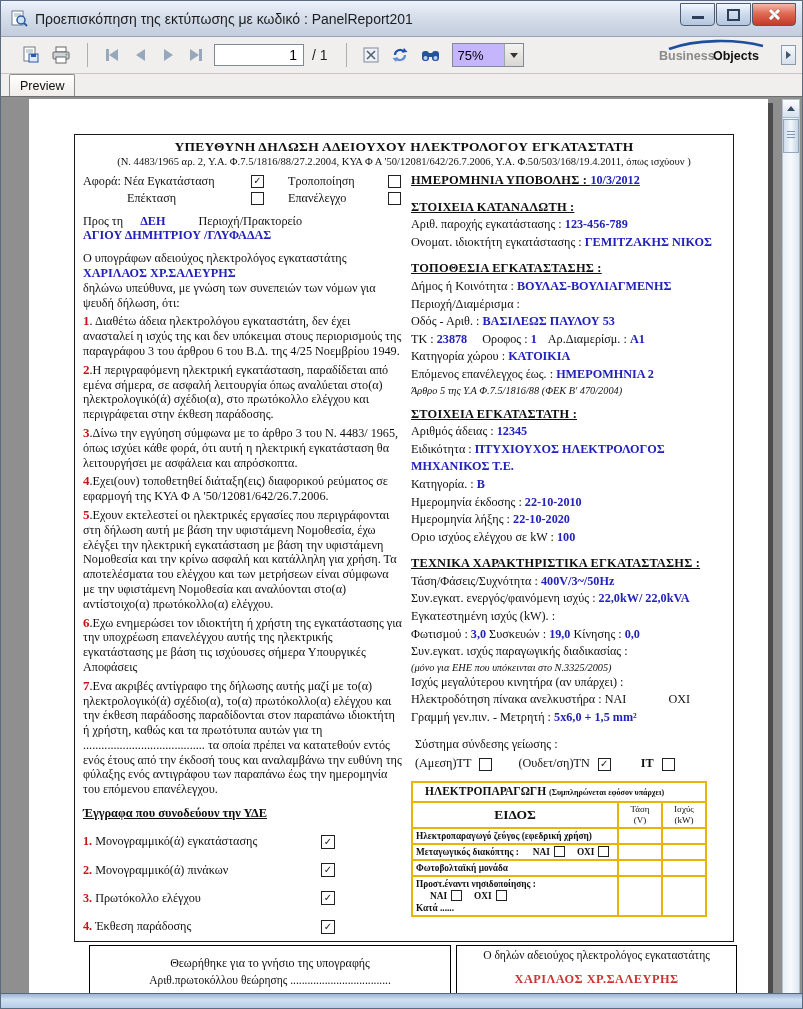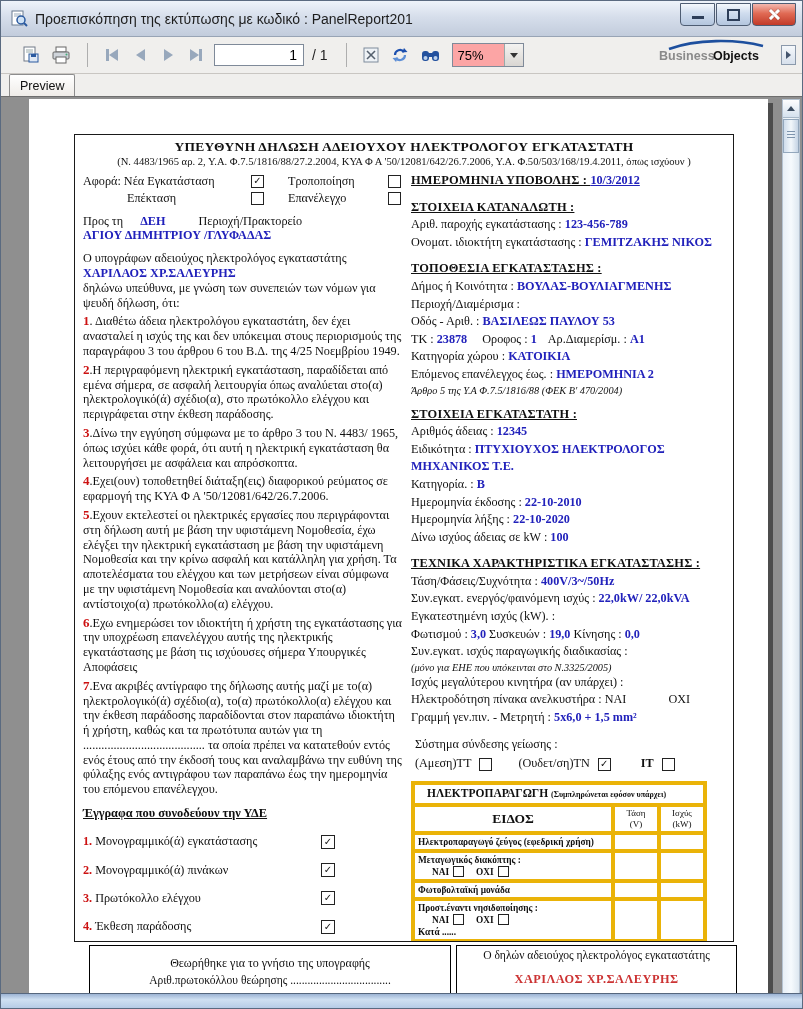--- a/index.html
+++ b/index.html
@@ -24,21 +24,21 @@
   
   .toolbar{height:37px;background:#f0efed;border-bottom:1px solid #c9c6c2;display:flex;align-items:center;padding:0 4px 0 14px;box-sizing:border-box;position:relative;}
   .tsep{width:1px;height:24px;background:#aeaeae;margin:0 10px;flex:none;}
   .tbtn{border:none;background:transparent;padding:2px;margin:0 4px;cursor:pointer;display:flex;align-items:center;justify-content:center;}
   .navbtn{width:20px;height:20px;}
   .tri-l{width:0;height:0;border-top:6px solid transparent;border-bottom:6px solid transparent;border-right:9px solid #98a8bc;}
   .tri-r{width:0;height:0;border-top:6px solid transparent;border-bottom:6px solid transparent;border-left:9px solid #98a8bc;}
   .bar-v{width:3px;height:12px;background:#98a8bc;}
   .pagebox{width:90px;height:22px;border:1px solid #7f8a99;background:#fff;font-size:14px;text-align:right;padding:0 6px;box-sizing:border-box;font-family:"Liberation Sans",sans-serif;margin-left:4px;}
   .pagetotal{font-size:14px;color:#222;margin:0 8px 0 8px;white-space:pre;}
-  .zoombox{display:flex;height:22px;border:1px solid #7f8a99;background:#fca5a5;margin-left:6px;}
+  .zoombox{display:flex;height:22px;border:1px solid #7f8a99;background:#c4b5fd;margin-left:6px;}
   .zoomval{width:46px;font-size:13px;display:flex;align-items:center;padding-left:5px;}
   .zoomarrow{width:18px;background:linear-gradient(#f4f3f1,#d9d6d2);border-left:1px solid #9aa;display:flex;align-items:center;justify-content:center;}
   .tri-down{width:0;height:0;border-left:4px solid transparent;border-right:4px solid transparent;border-top:5px solid #333;}
   .logo{margin-left:auto;margin-right:10px;}
   .overflow-btn{width:13px;height:18px;border:1px solid #8b99ab;background:linear-gradient(#f5f8fb,#d7e0ec);display:flex;align-items:center;justify-content:center;margin-right:2px;}
   .tri-r-sm{width:0;height:0;border-top:4px solid transparent;border-bottom:4px solid transparent;border-left:5px solid #44556e;}
 
   
   .tabrow{height:22px;background:#f0efed;display:flex;align-items:flex-end;padding-left:8px;box-sizing:border-box;}
   .tab{height:21px;background:linear-gradient(#ffffff,#efece8);border:1px solid #8d8d8d;border-bottom:none;border-radius:2px 2px 0 0;padding:0 10px;font-size:12.5px;display:flex;align-items:center;color:#111;}
@@ -91,21 +91,21 @@
   .rrow{white-space:normal;}
   .note{font-style:italic;font-size:10.3px;line-height:13px;}
   .gap-l{margin-left:42px;}
   .gnd{margin-top:4px;margin-left:4px;}
   .gnd-opts{display:flex;align-items:center;margin-top:2px;}
   .gnd-opts .cb{margin-left:8px;}
   .gnd-o2{margin-left:26px;}
   .gnd-o3{margin-left:30px;font-weight:bold;}
 
   table.gen{border-collapse:collapse;margin-top:8px;width:296px;font-family:"Liberation Serif","DejaVu Serif",serif;}
-  table.gen td{border:4px solid #eab308;padding:1px 3px;vertical-align:top;}
+  table.gen td{border:2px solid #eab308;padding:1px 3px;vertical-align:top;}
   .gen-title{font-weight:bold;font-size:11.5px;text-align:left;padding-left:12px !important;line-height:15px;}
   .gen-title .small{font-weight:bold;font-size:8px;}
   .gen-kind{font-size:13.5px;font-weight:bold;text-align:center;vertical-align:middle !important;}
   .gen-vh{font-size:9px;text-align:center;line-height:11px;vertical-align:middle !important;width:36px;}
   .gen td.cell{font-size:9.3px;font-weight:bold;line-height:12px;}
   .gen .naioxi{display:inline-block;margin-left:14px;}
   .gen .naioxi .cb{margin:0 4px -1px 4px;}
 
   .stamp-box,.sign-box{position:absolute;top:846px;border:1px solid #000;box-sizing:border-box;text-align:center;overflow:hidden;}
   .stamp-box{left:60px;width:362px;height:64px;padding-top:9px;font-size:12px;line-height:17px;}
@@ -318,21 +318,21 @@
               <div class="note">Άρθρο 5 της Υ.Α  Φ.7.5/1816/88 (ΦΕΚ Β' 470/2004)</div>
             </div>
 
             <div class="sec">
               <div class="sec-head">ΣΤΟΙΧΕΙΑ ΕΓΚΑΤΑΣΤΑΤΗ :</div>
               <div class="rrow"><span>Αριθμός άδειας :  </span><span class="val">12345</span></div>
               <div class="rrow"><span>Ειδικότητα :  </span><span class="val">ΠΤΥΧΙΟΥΧΟΣ ΗΛΕΚΤΡΟΛΟΓΟΣ ΜΗΧΑΝΙΚΟΣ Τ.Ε.</span></div>
               <div class="rrow"><span>Κατηγορία. :  </span><span class="val">Β</span></div>
               <div class="rrow"><span>Ημερομηνία έκδοσης :  </span><span class="val">22-10-2010</span></div>
               <div class="rrow"><span>Ημερομηνία λήξης :  </span><span class="val">22-10-2020</span></div>
-              <div class="rrow"><span>Δίνω ισχύος άδειας σε kW :  </span><span class="val">100</span></div>
+              <div class="rrow"><span>Οριο ισχύος ελέγχου σε kW :  </span><span class="val">100</span></div>
             </div>
 
             <div class="sec">
               <div class="sec-head">ΤΕΧΝΙΚΑ ΧΑΡΑΚΤΗΡΙΣΤΙΚΑ ΕΓΚΑΤΑΣΤΑΣΗΣ :</div>
               <div class="rrow"><span>Τάση/Φάσεις/Συχνότητα :  </span><span class="val">400V/3~/50Hz</span></div>
               <div class="rrow"><span>Συν.εγκατ. ενεργός/φαινόμενη ισχύς : </span><span class="val">22,0kW/ 22,0kVA</span></div>
               <div class="rrow"><span>Εγκατεστημένη ισχύς (kW). :</span></div>
               <div class="rrow">
                 <span>Φωτισμού : </span><span class="val">3,0</span>
                 <span> Συσκευών  :  </span><span class="val">19,0</span>

